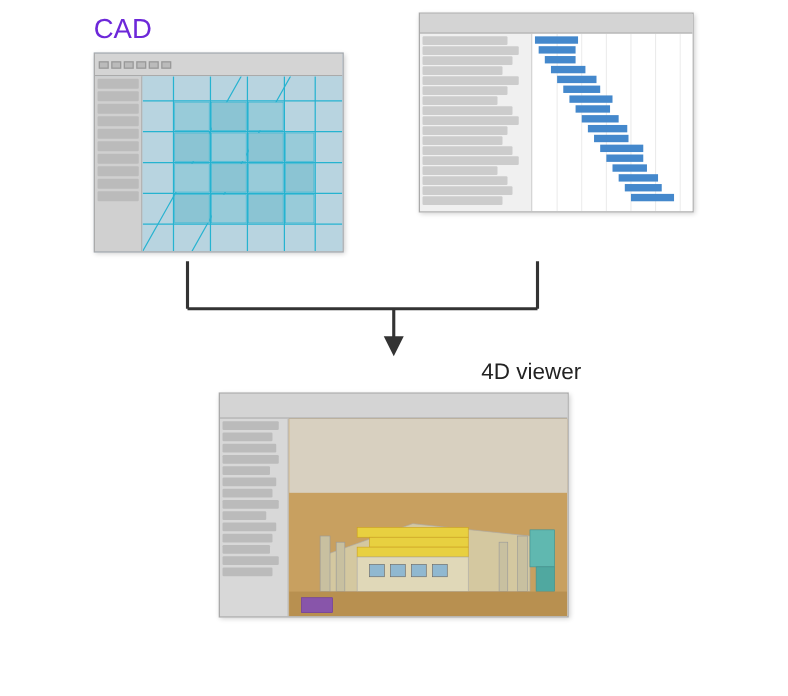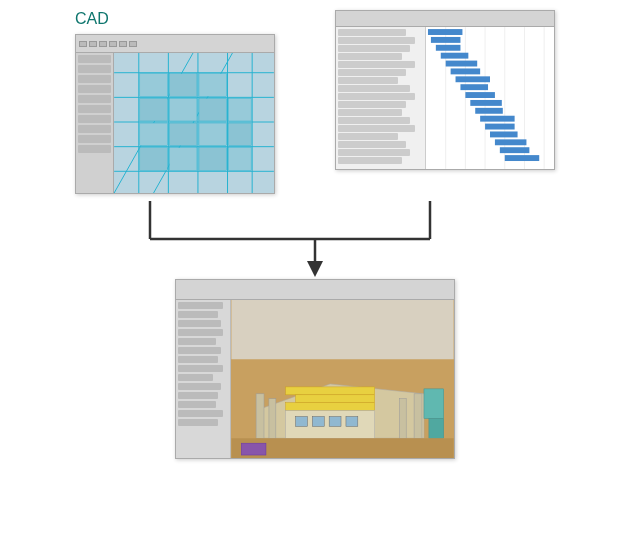--- a/index.html
+++ b/index.html
@@ -33,23 +33,23 @@
       padding: 0 30px;
     }
 
     .box-wrapper {
       display: flex;
       flex-direction: column;
       align-items: flex-start;
     }
 
     .box-label {
-      font-size: 16px;
+      font-size: 22px;
       font-weight: normal;
-      color: #0f766e;
+      color: #6d28d9;
       margin-bottom: 6px;
       font-family: Arial, sans-serif;
     }
 
     .screenshot-box {
       border: 1px solid #aaa;
       background: #e8e8e8;
       position: relative;
       overflow: hidden;
       box-shadow: 1px 1px 4px rgba(0,0,0,0.2);
@@ -410,20 +410,23 @@
 
       <line x1="150" y1="40" x2="430" y2="40" stroke="#333" stroke-width="2.5"></line>
 
       <line x1="315" y1="40" x2="315" y2="65" stroke="#333" stroke-width="2.5"></line>
 
       <polygon points="315,78 307,62 323,62" fill="#333"></polygon>
     </svg>
   </div>
 
   <div class="bottom-row">
+    <div class="viewer-label-wrapper">
+      <span class="box-label viewer-label">4D  viewer</span>
+    </div>
     <div class="viewer-box screenshot-box">
       <div class="viewer-toolbar"></div>
       <div class="viewer-content">
         <div class="viewer-sidebar">
           <div class="viewer-sb-item" style="width:90%"></div>
           <div class="viewer-sb-item" style="width:80%"></div>
           <div class="viewer-sb-item" style="width:85%"></div>
           <div class="viewer-sb-item" style="width:90%"></div>
           <div class="viewer-sb-item" style="width:75%"></div>
           <div class="viewer-sb-item" style="width:85%"></div>

